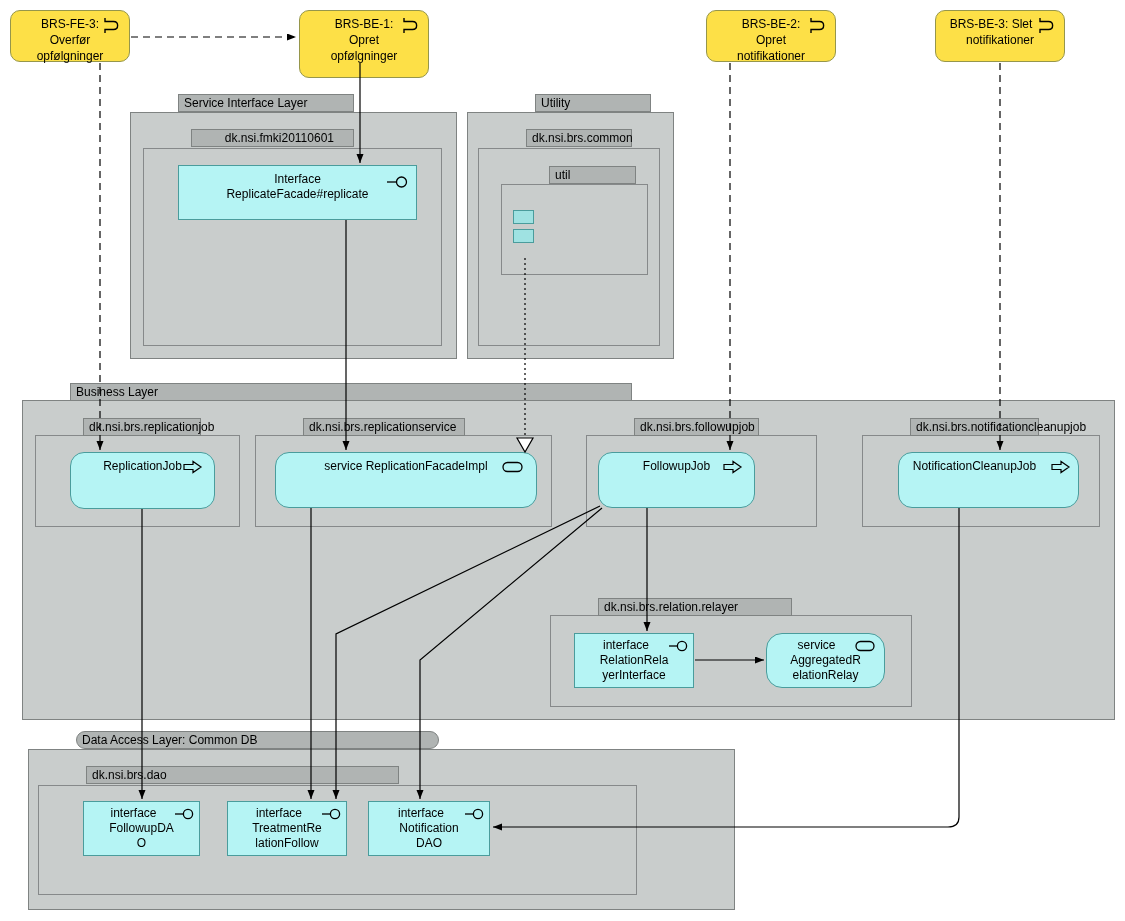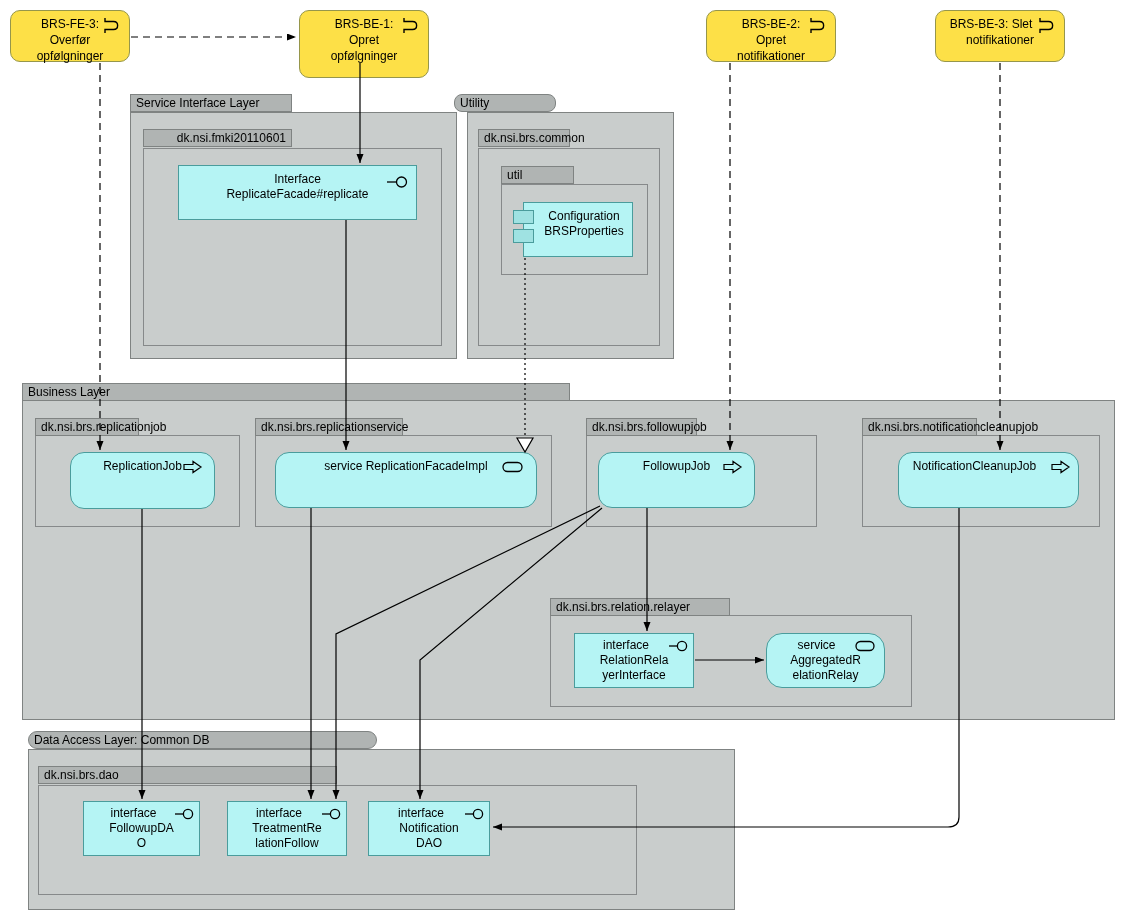--- a/index.html
+++ b/index.html
@@ -1,19 +1,19 @@
 <!DOCTYPE html>
 <html><head>
 <meta charset="utf-8">
 <style>
   html,body{margin:0;padding:0;background:#fff;}
   #canvas{position:relative;width:1125px;height:921px;background:#ffffff;
     font-family:"Liberation Sans",sans-serif;font-size:12px;color:#000;overflow:hidden;}
   .tab{position:absolute;background:#b0b4b3;border:1px solid #7f8382;
-    padding:1px 5px 0 5px;white-space:nowrap;overflow:visible;height:15px;line-height:15px;z-index:2;}
+    padding:1px 19px 0 5px;white-space:nowrap;overflow:visible;height:15px;line-height:15px;z-index:2;margin-left:48px;}
   .layerbody{position:absolute;background:#c9cdcc;border:1px solid #7f8382;z-index:1;}
   .pkgbody{position:absolute;background:#c9cdcc;border:1px solid #86898a;z-index:1;}
   .comp{position:absolute;background:#b5f4f4;border:1px solid #4a9c9c;z-index:3;
     text-align:center;line-height:15px;padding-top:6px;box-sizing:border-box;}
   .comp.round{border-radius:14px;}
   .note{position:absolute;background:#fde047;border:1.5px solid #96964b;border-radius:10px;
     text-align:center;line-height:16px;padding-top:5px;box-sizing:border-box;z-index:3;}
   .cicon{position:absolute;z-index:4;}
   .prong{position:absolute;width:19px;height:12px;background:#9fe2e2;border:1px solid #4a9c9c;z-index:4;}
   #wires{position:absolute;left:0;top:0;width:1125px;height:921px;z-index:5;pointer-events:none;}
@@ -82,34 +82,30 @@
       <svg width="21" height="12" viewBox="0 0 21 12">
           <line x1="0" y1="6" x2="9" y2="6" stroke="#000" stroke-width="1.3"></line>
           <circle cx="14.5" cy="6" r="5" fill="none" stroke="#000" stroke-width="1.3"></circle>
         </svg>
     </span>
     <div>Interface</div>
     <div>ReplicateFacade#replicate</div>
   </div>
 
   <div class="layerbody" style="left:467px;top:112px;width:205px;height:245px;"></div>
-  <div class="tab" style="left:454px;top:94px;width:90px;border-radius:8px;">
+  <div class="tab" style="left:487px;top:94px;width:90px;">
     <span>Utility</span>
   </div>
   <div class="pkgbody" style="left:478px;top:148px;width:180px;height:196px;"></div>
   <div class="tab" style="left:478px;top:129px;width:80px;">
     <span>dk.nsi.brs.common</span>
   </div>
   <div class="pkgbody" style="left:501px;top:184px;width:145px;height:89px;"></div>
   <div class="tab" style="left:501px;top:166px;width:61px;">
     <span>util</span>
-  </div>
-  <div class="comp" style="left:523px;top:202px;width:110px;height:55px;padding-left:12px;">
-    <div>Configuration</div>
-    <div>BRSProperties</div>
   </div>
   <div class="prong" style="left:513px;top:210px;"></div>
   <div class="prong" style="left:513px;top:229px;"></div>
 
   <div class="layerbody" style="left:22px;top:400px;width:1091px;height:318px;"></div>
   <div class="tab" style="left:22px;top:383px;width:536px;">
     <span>Business Layer</span>
   </div>
 
   <div class="pkgbody" style="left:35px;top:435px;width:203px;height:90px;"></div>

